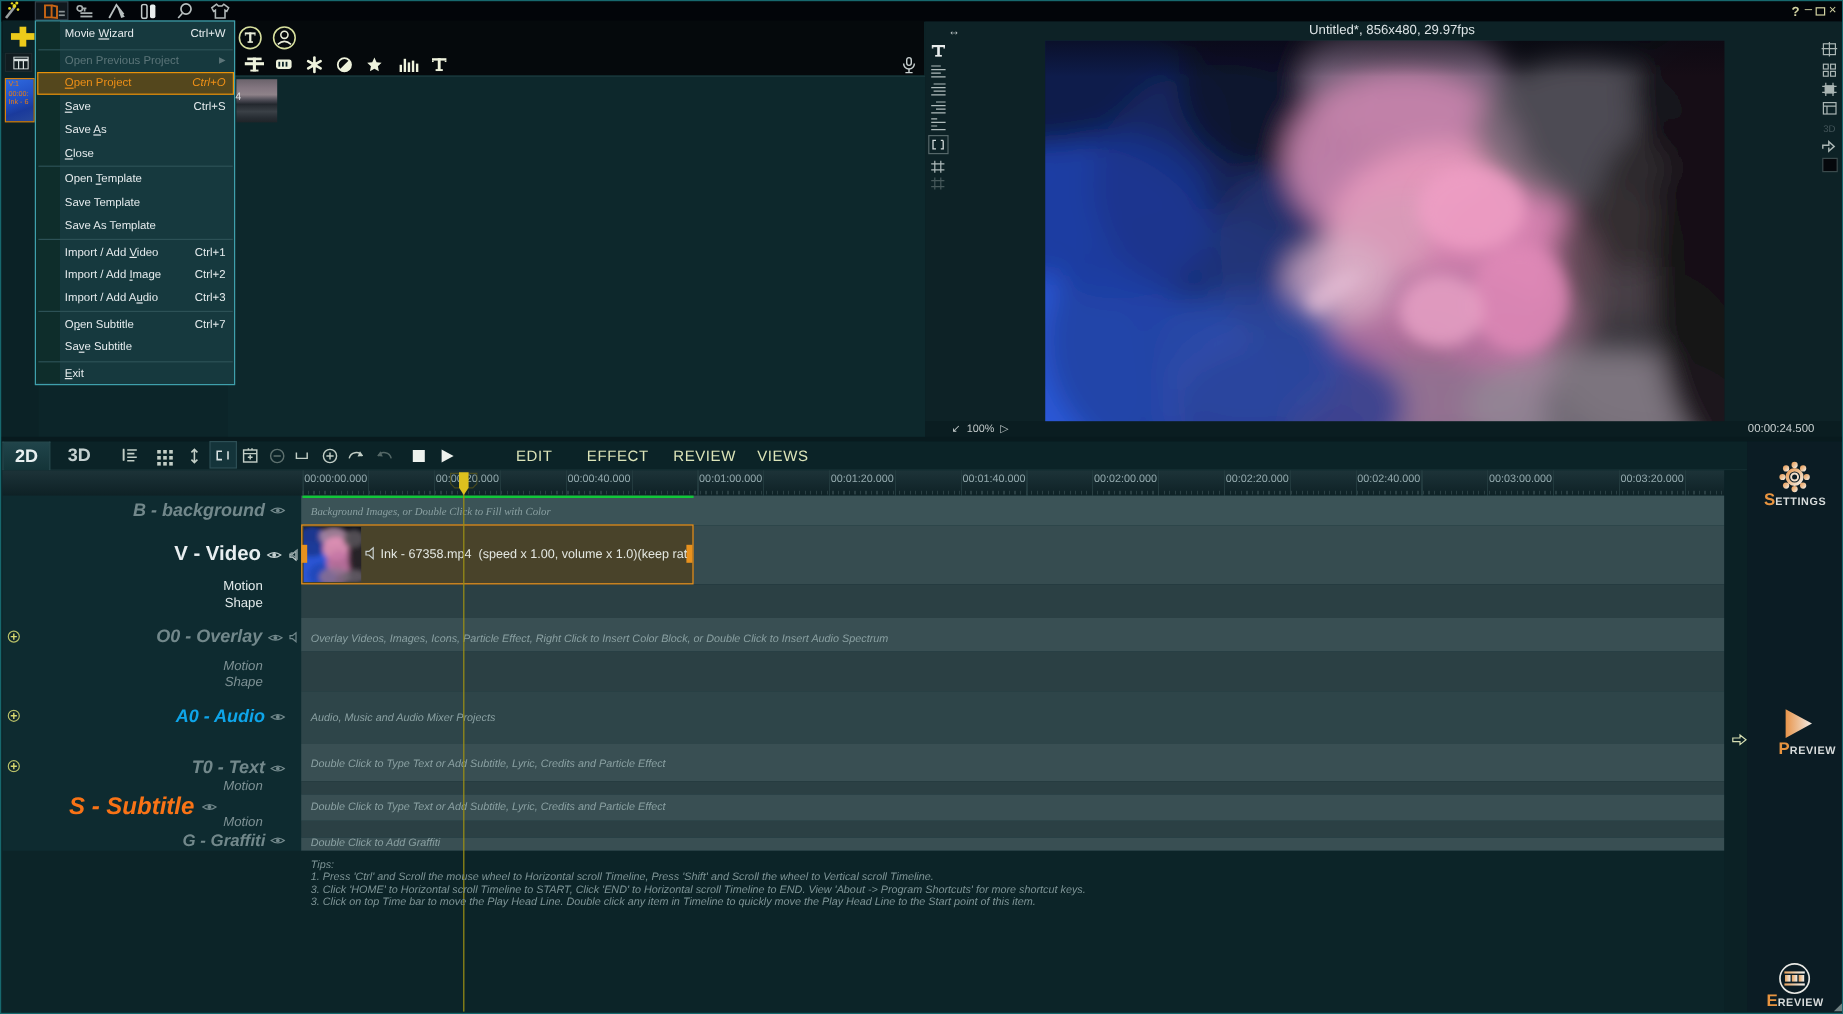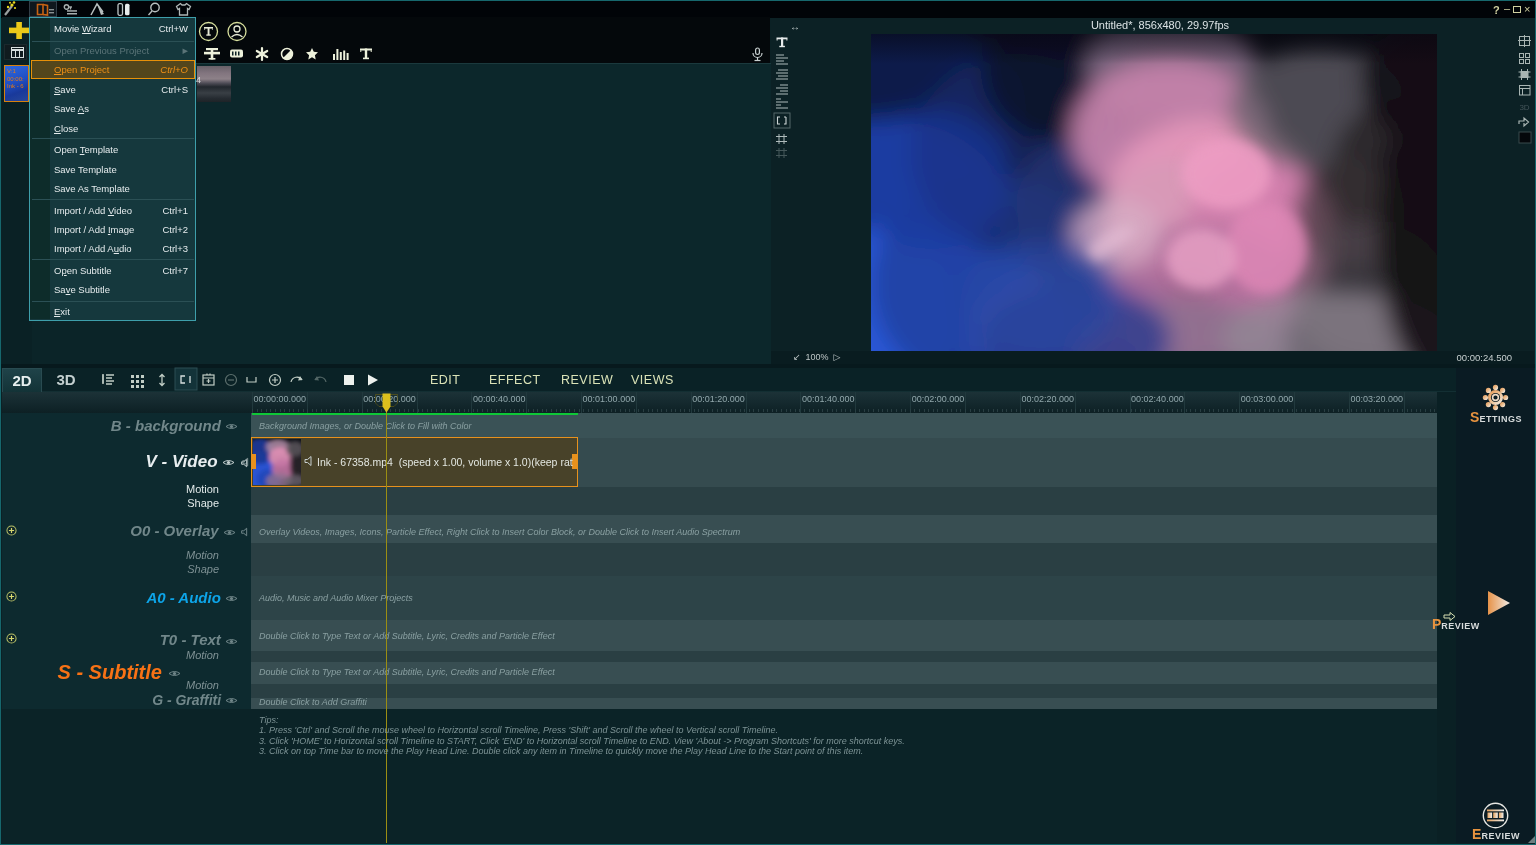--- a/index.html
+++ b/index.html
@@ -374,35 +374,35 @@
   <div class="abs" style="left:251px;top:620px;width:1186px;height:31px;background:#394f53;"></div>
   <div class="abs" style="left:251px;top:651px;width:1186px;height:11px;background:#2b4044;"></div>
   <div class="abs" style="left:251px;top:662px;width:1186px;height:22px;background:#394f53;"></div>
   <div class="abs" style="left:251px;top:684px;width:1186px;height:14px;background:#2b4044;"></div>
   <div class="abs" style="left:251px;top:698px;width:1186px;height:11px;background:#394f53;"></div>
 
   <div class="abs" style="left:2px;top:709px;width:1435px;height:134px;background:#0c2428;"></div>
 
   <div class="abs" style="left:252px;top:413px;width:326px;height:2px;background:#10c838;"></div>
 
-  <div class="abs hint" style="left:259px;top:421px;">Background Images, or Double Click to Fill with Color</div>
+  <div class="abs hint" style="left:259px;top:421px;font-family:Liberation Serif, serif;">Background Images, or Double Click to Fill with Color</div>
   <div class="abs hint" style="left:259px;top:527px;">Overlay Videos, Images, Icons, Particle Effect, Right Click to Insert Color Block, or Double Click to Insert Audio Spectrum</div>
   <div class="abs hint" style="left:259px;top:593px;">Audio, Music and Audio Mixer Projects</div>
   <div class="abs hint" style="left:259px;top:631px;">Double Click to Type Text or Add Subtitle, Lyric, Credits and Particle Effect</div>
   <div class="abs hint" style="left:259px;top:667px;">Double Click to Type Text or Add Subtitle, Lyric, Credits and Particle Effect</div>
   <div class="abs hint" style="left:259px;top:697px;">Double Click to Add Graffiti</div>
   <style>
     .hint { font-size:9px; font-style:italic; color:#8aa0a2; white-space:nowrap; }
   </style>
 
   <div class="abs" style="left:0;top:415.5px;width:238px;height:20px;line-height:20px;text-align:right;font-size:15px;font-weight:bold;font-style:italic;color:#72888b;white-space:nowrap;">B - background <svg width="13" height="9" viewBox="0 0 13 9" style="vertical-align:middle;">
         <path d="M1 4.5 Q6.5 0.5 12 4.5 Q6.5 8.5 1 4.5 Z" fill="none" stroke="#72888b" stroke-width="1"></path>
         <circle cx="6.5" cy="4.5" r="1.6" fill="#72888b"></circle>
       </svg></div>
-    <div class="abs" style="left:0;top:452px;width:250px;height:20px;line-height:20px;text-align:right;font-size:17px;font-weight:bold;font-style:italic;color:#e8eef0;white-space:nowrap;">V - Video <svg width="13" height="9" viewBox="0 0 13 9" style="vertical-align:middle;">
+    <div class="abs" style="left:0;top:452px;width:250px;height:20px;line-height:20px;text-align:right;font-size:17px;font-weight:bold;color:#e8eef0;white-space:nowrap;">V - Video <svg width="13" height="9" viewBox="0 0 13 9" style="vertical-align:middle;">
         <path d="M1 4.5 Q6.5 0.5 12 4.5 Q6.5 8.5 1 4.5 Z" fill="none" stroke="#c8d4d4" stroke-width="1"></path>
         <circle cx="6.5" cy="4.5" r="1.6" fill="#c8d4d4"></circle>
       </svg>&nbsp;<svg width="10" height="10" viewBox="0 0 12 12" style="vertical-align:middle;">
         <path d="M2 4.5 h2.5 L8 1.5 V10.5 L4.5 7.5 H2 Z" fill="none" stroke="#c8d4d4" stroke-width="1.2"></path>
       </svg></div>
     <div class="abs" style="left:0;top:521px;width:250px;height:20px;line-height:20px;text-align:right;font-size:15px;font-weight:bold;font-style:italic;color:#72888b;white-space:nowrap;">O0 - Overlay <svg width="13" height="9" viewBox="0 0 13 9" style="vertical-align:middle;">
         <path d="M1 4.5 Q6.5 0.5 12 4.5 Q6.5 8.5 1 4.5 Z" fill="none" stroke="#72888b" stroke-width="1"></path>
         <circle cx="6.5" cy="4.5" r="1.6" fill="#72888b"></circle>
       </svg>&nbsp;<svg width="10" height="10" viewBox="0 0 12 12" style="vertical-align:middle;">
         <path d="M2 4.5 h2.5 L8 1.5 V10.5 L4.5 7.5 H2 Z" fill="none" stroke="#72888b" stroke-width="1.2"></path>
@@ -519,21 +519,21 @@
 
   <svg class="abs" style="left:1486px;top:590px;" width="26" height="26" viewBox="0 0 26 26">
     <defs>
         <linearGradient id="or2" x1="0" y1="0" x2="1" y2="0">
           <stop offset="0%" stop-color="#e8944a"></stop>
           <stop offset="100%" stop-color="#f2ece6"></stop>
         </linearGradient>
       </defs>
     <path d="M2 1 L24 13 L2 25 Z" fill="url(#or2)"></path>
   </svg>
-  <div class="abs" style="left:1432px;top:615px;width:68px;text-align:left;"><span style="color:#e89440;font-size:14px;font-weight:bold;">P</span><span style="color:#d8dcdc;font-size:9px;font-weight:bold;letter-spacing:.5px;">REVIEW</span></div>
+  <div class="abs" style="left:1462px;top:615px;width:68px;text-align:right;"><span style="color:#e89440;font-size:14px;font-weight:bold;">P</span><span style="color:#d8dcdc;font-size:9px;font-weight:bold;letter-spacing:.5px;">REVIEW</span></div>
 
   <svg class="abs" style="left:1482px;top:802px;" width="27" height="27" viewBox="0 0 27 27">
     <defs>
         <linearGradient id="or3" x1="0" y1="0" x2="1" y2="0">
           <stop offset="0%" stop-color="#e8a460"></stop>
           <stop offset="100%" stop-color="#f0f0ee"></stop>
         </linearGradient>
       </defs>
     <circle cx="13.5" cy="13.5" r="12.2" fill="none" stroke="#e8e8e4" stroke-width="1.4"></circle>
     <rect x="5" y="7.5" width="17" height="1.8" fill="url(#or3)"></rect>

